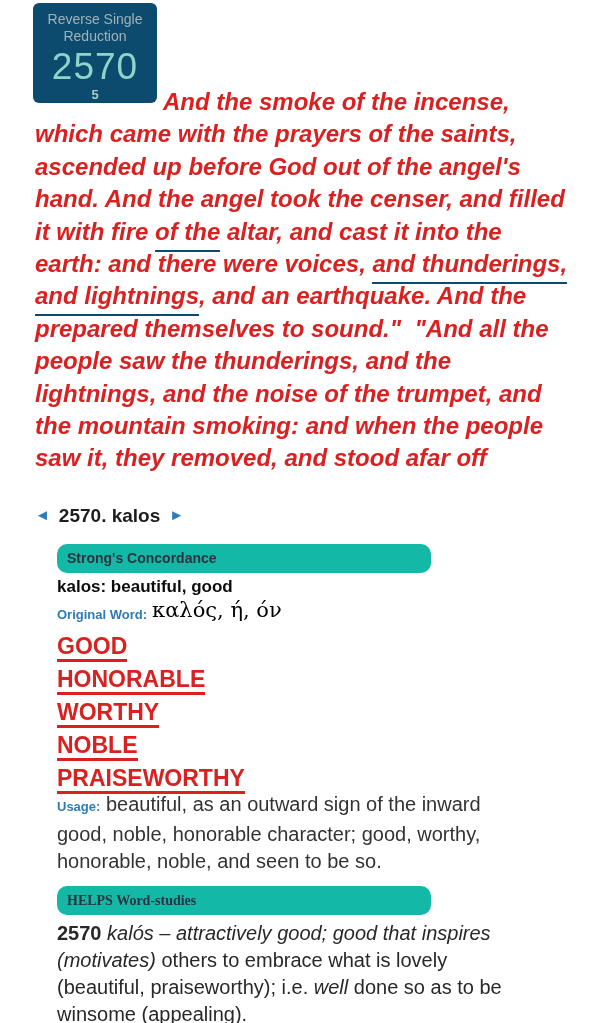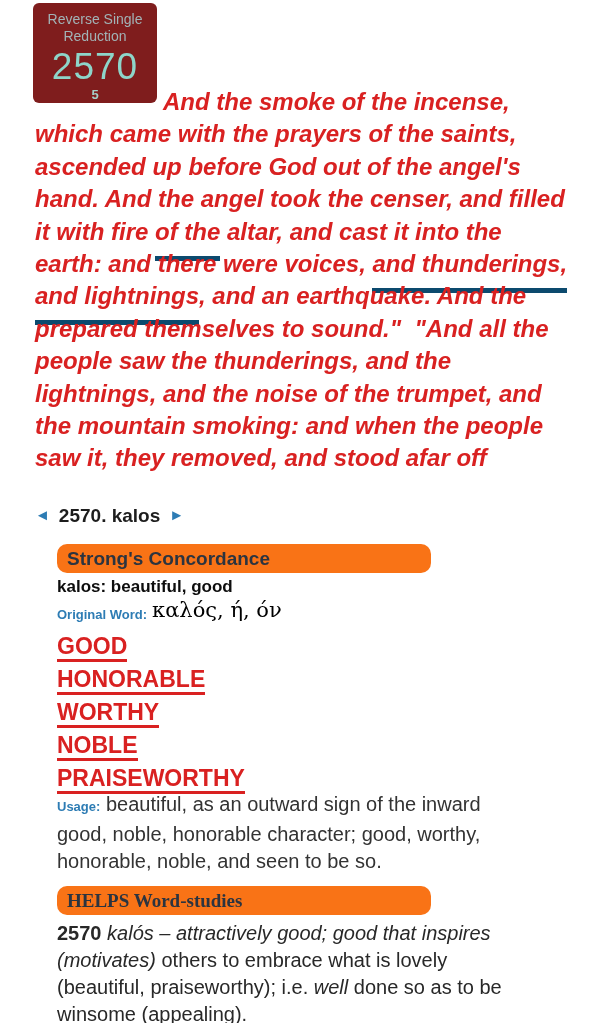--- a/index.html
+++ b/index.html
@@ -4,42 +4,42 @@
 <style>
   html,body{margin:0;padding:0;}
   body{
     width:614px;height:1023px;background:#ffffff;position:relative;overflow:hidden;
     font-family:"Liberation Sans","DejaVu Sans",sans-serif;
     -webkit-font-smoothing:antialiased;
   }
   
   .badge{
     position:absolute;left:33px;top:3px;width:124px;height:100px;
-    background:#7f1d1d;border-radius:6px;text-align:center;box-sizing:border-box;
+    background:#0c4a6e;border-radius:6px;text-align:center;box-sizing:border-box;
   }
   .badge-title{font-size:14px;line-height:17px;color:#a2b3b6;padding-top:8px;font-weight:400;}
   .badge-number{font-size:37px;line-height:40px;color:#8ed5c9;margin-top:2px;font-weight:400;letter-spacing:1px;}
   .badge-five{font-size:13px;line-height:14px;color:#a5cfc9;margin-top:1px;font-weight:700;}
   
   .verse{
     position:absolute;left:35px;top:86px;width:579px;
     color:#d92121;font-weight:bold;font-style:italic;font-size:24px;line-height:32.4px;
   }
   .verse-line{white-space:pre;}
   .verse-line.first{padding-left:128px;}
-  .vu{border-bottom:5px solid #0c4a6e;padding-bottom:11px;}
+  .vu{border-bottom:2px solid #0c4a6e;padding-bottom:5px;}
   
   .nav{position:absolute;left:35px;top:505px;width:420px;}
   .nav .arrow{color:#2d7cb4;font-size:15px;vertical-align:2px;cursor:pointer;}
   .nav .nav-label{color:#1d1d1d;font-size:19px;font-weight:bold;margin:0 9px;}
   
   .section-bar{
-    position:absolute;left:57px;width:374px;height:29px;background:#f97316;
+    position:absolute;left:57px;width:374px;height:29px;background:#14b8a6;
     border-radius:10px;box-sizing:border-box;padding-left:10px;
-    font-size:19px;font-weight:bold;color:#2b3440;line-height:29px;
+    font-size:14px;font-weight:bold;color:#2b3440;line-height:29px;
   }
   .bar-strongs{top:544px;}
   .bar-helps{top:886px;font-family:Liberation Serif, serif;}
   .lemma{position:absolute;left:57px;top:577px;font-size:17px;font-weight:bold;color:#0d0d0d;}
   .orig-row{position:absolute;left:57px;top:598px;display:flex;align-items:flex-end;}
   .blue-label{color:#2d7cb4;font-weight:bold;font-size:13px;}
   .greek{font-family:"DejaVu Serif","Liberation Serif",serif;font-size:21px;color:#000;margin-left:5px;}
   
   .keywords{position:absolute;left:57px;top:633px;}
   .kw{

